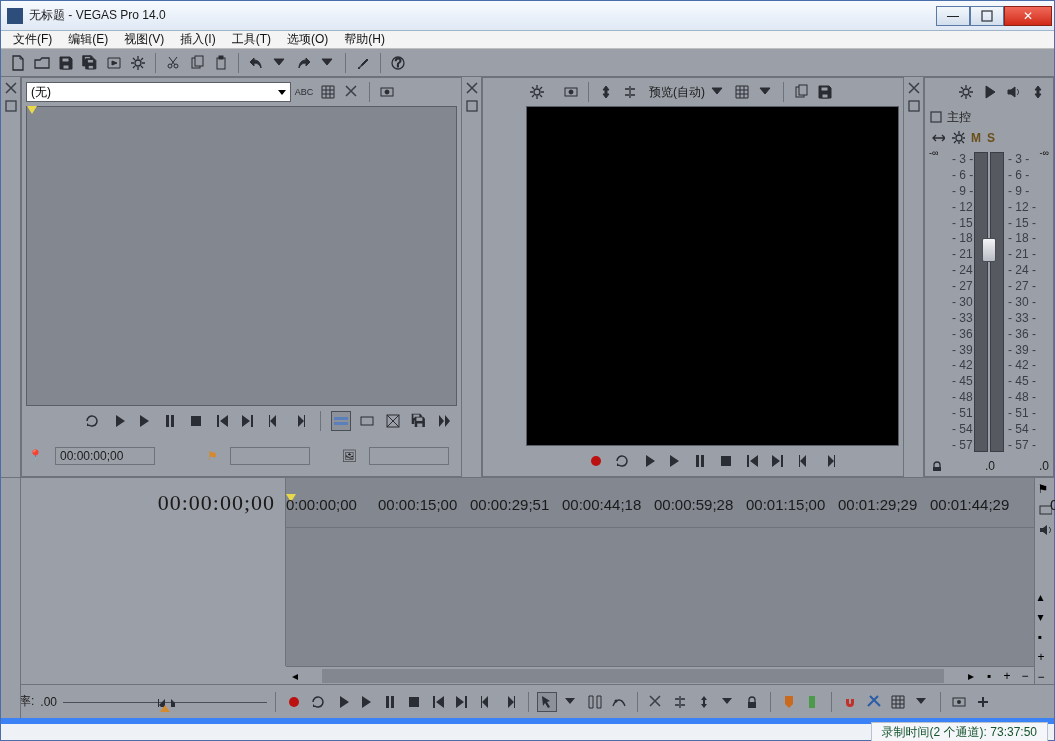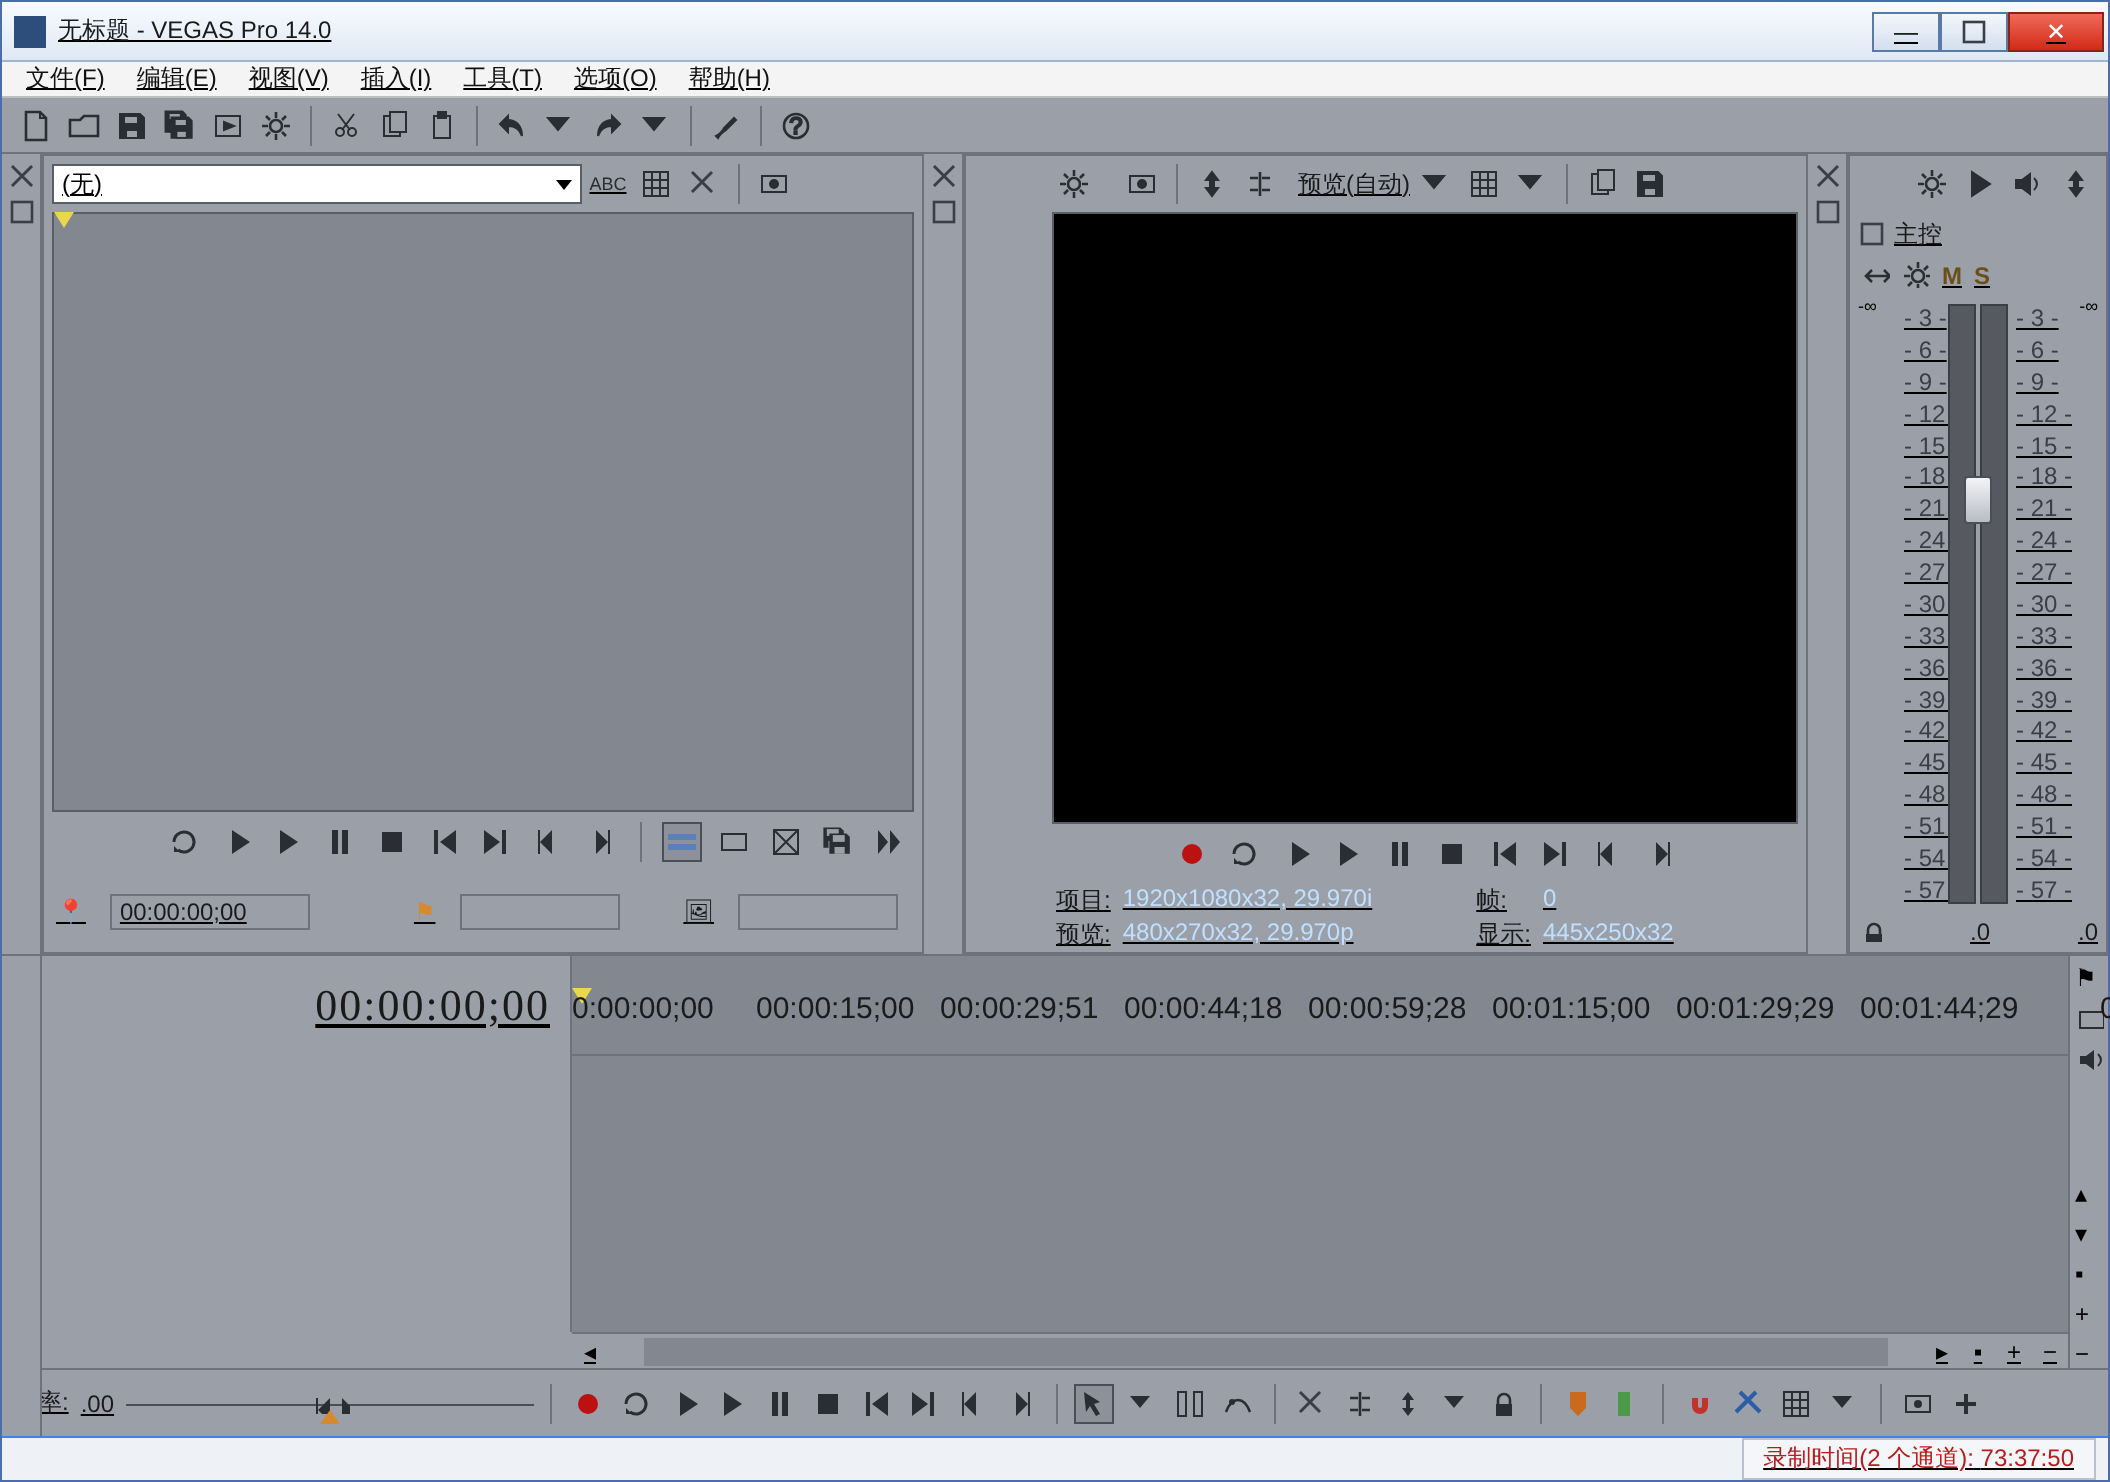--- a/index.html
+++ b/index.html
@@ -1,18 +1,18 @@
 <!DOCTYPE html>
 <html><head>
 <meta charset="utf-8">
 <style>
 * { margin:0; padding:0; box-sizing:border-box; font-family:"Microsoft YaHei","SimSun",Tahoma,sans-serif; font-size:12px; user-select:none; }
 body { width:1055px; height:741px; background:#d6d9dc; overflow:hidden; }
 
-.win { width:1055px; height:741px; border:1px solid #4a6ea9; background:#eef2f7; display:flex; flex-direction:column;text-decoration:underline; }
+.win { width:1055px; height:741px; border:1px solid #4a6ea9; background:#eef2f7; display:flex; flex-direction:column; }
 .titlebar { height:30px; background:linear-gradient(#f7fbff,#dfe8f4); display:flex; align-items:center; padding:0 2px 0 6px; border-bottom:1px solid #9fb5cc; }
 .titlebar .ico { width:16px; height:16px; background:#2d4d7a; margin-right:6px; }
 .titlebar .txt { flex:1; color:#1a1a1a; }
 .winbtns { display:flex; gap:0; }
 .winbtn { width:34px; height:20px; border:1px solid #5a7aa6; background:linear-gradient(#f3f7fb,#d3dfee); display:flex; align-items:center; justify-content:center; font-family:Arial; }
 .winbtn.close { width:48px; background:linear-gradient(#f06a5a,#d12a17); color:#fff; border-color:#8a2315; }
 .winbtn.max { }
 .menubar { height:18px; background:#f4f4f4; display:flex; align-items:center; padding:0 4px; border-bottom:1px solid #bfbfbf; }
 .menubar span { padding:2px 8px; color:#111; }
 
@@ -67,21 +67,21 @@
 .hscroll .track { flex:1; height:14px; background:#828790; margin:0 18px; position:relative; }
 .hscroll .arrow { width:18px; height:18px; display:flex; align-items:center; justify-content:center; }
 .tl-bottom { height:34px; background:#9b9fa7; border-top:1px solid #6e737b; display:flex; align-items:center; padding:0 6px; gap:4px; }
 .rate { display:flex; align-items:center; gap:6px; width:260px; color:#1a1a1a; }
 .rate-slider { flex:1; height:18px; position:relative; }
 .rate-slider .line { position:absolute; top:9px; left:0; right:0; height:1px; background:#4a4e56; }
 .rate-slider .tri { position:absolute; top:12px; left:50%; transform:translateX(-50%); width:0; height:0; border-left:5px solid transparent; border-right:5px solid transparent; border-bottom:7px solid #d58a2e; }
 .rate-slider .grp { position:absolute; top:4px; left:50%; transform:translateX(-50%); display:flex; gap:-2px; }
 .rate-slider .grp svg { width:10px; height:10px; fill:#2a2d33; }
 .tl-transport { display:flex; align-items:center; gap:4px; flex:1; }
-.statusbar { height:22px; background:#eef2f7; border-top:1px solid #3b82f6; display:flex; align-items:center; justify-content:flex-end; padding:0 6px; color:#b91c1c; }
+.statusbar { height:22px; background:#eef2f7; border-top:6px solid #3b82f6; display:flex; align-items:center; justify-content:flex-end; padding:0 6px; color:#14532d; }
 .statusbar .cell { border:1px solid #b9c2cc; padding:1px 10px; background:#f4f6f9; }
 
 .ico-sm { width:14px; height:14px; }
 .right-dockstrip { width:20px; background:#9b9fa7; display:flex; flex-direction:column; align-items:center; padding-top:4px; gap:6px; border-left:1px solid #6e737b; }
 .snapbtn { border:1px solid #4a4e56; background:#8c919a; }
 .orange svg { fill:#c96a1e !important; }
 .blue svg { fill:#2a5da8 !important; }
 </style>
 </head>
 <body>
@@ -593,34 +593,20 @@
           <div class="tr-btn">
               <svg>
                 <use href="#i-prevf"></use>
               </svg>
             </div>
           <div class="tr-btn">
               <svg>
                 <use href="#i-nextf"></use>
               </svg>
             </div>
-        </div>
-        <div class="infobar" style="height:34px;">
-          <div style="display:grid;grid-template-columns:auto auto;column-gap:6px;row-gap:0;">
-            <span>项目:</span>
-            <span class="val">1920x1080x32, 29.970i</span>
-            <span>预览:</span>
-            <span class="val">480x270x32, 29.970p</span>
-          </div>
-          <div style="display:grid;grid-template-columns:auto auto;column-gap:6px;margin-left:40px;">
-            <span>帧:</span>
-            <span class="val">0</span>
-            <span>显示:</span>
-            <span class="val">445x250x32</span>
-          </div>
         </div>
       </div>
 
       <div class="dockstrip">
         <div class="dockbtn"><svg>
               <use href="#i-close"></use>
             </svg></div>
         <div class="dockbtn"><svg>
               <use href="#i-max"></use>
             </svg></div>

